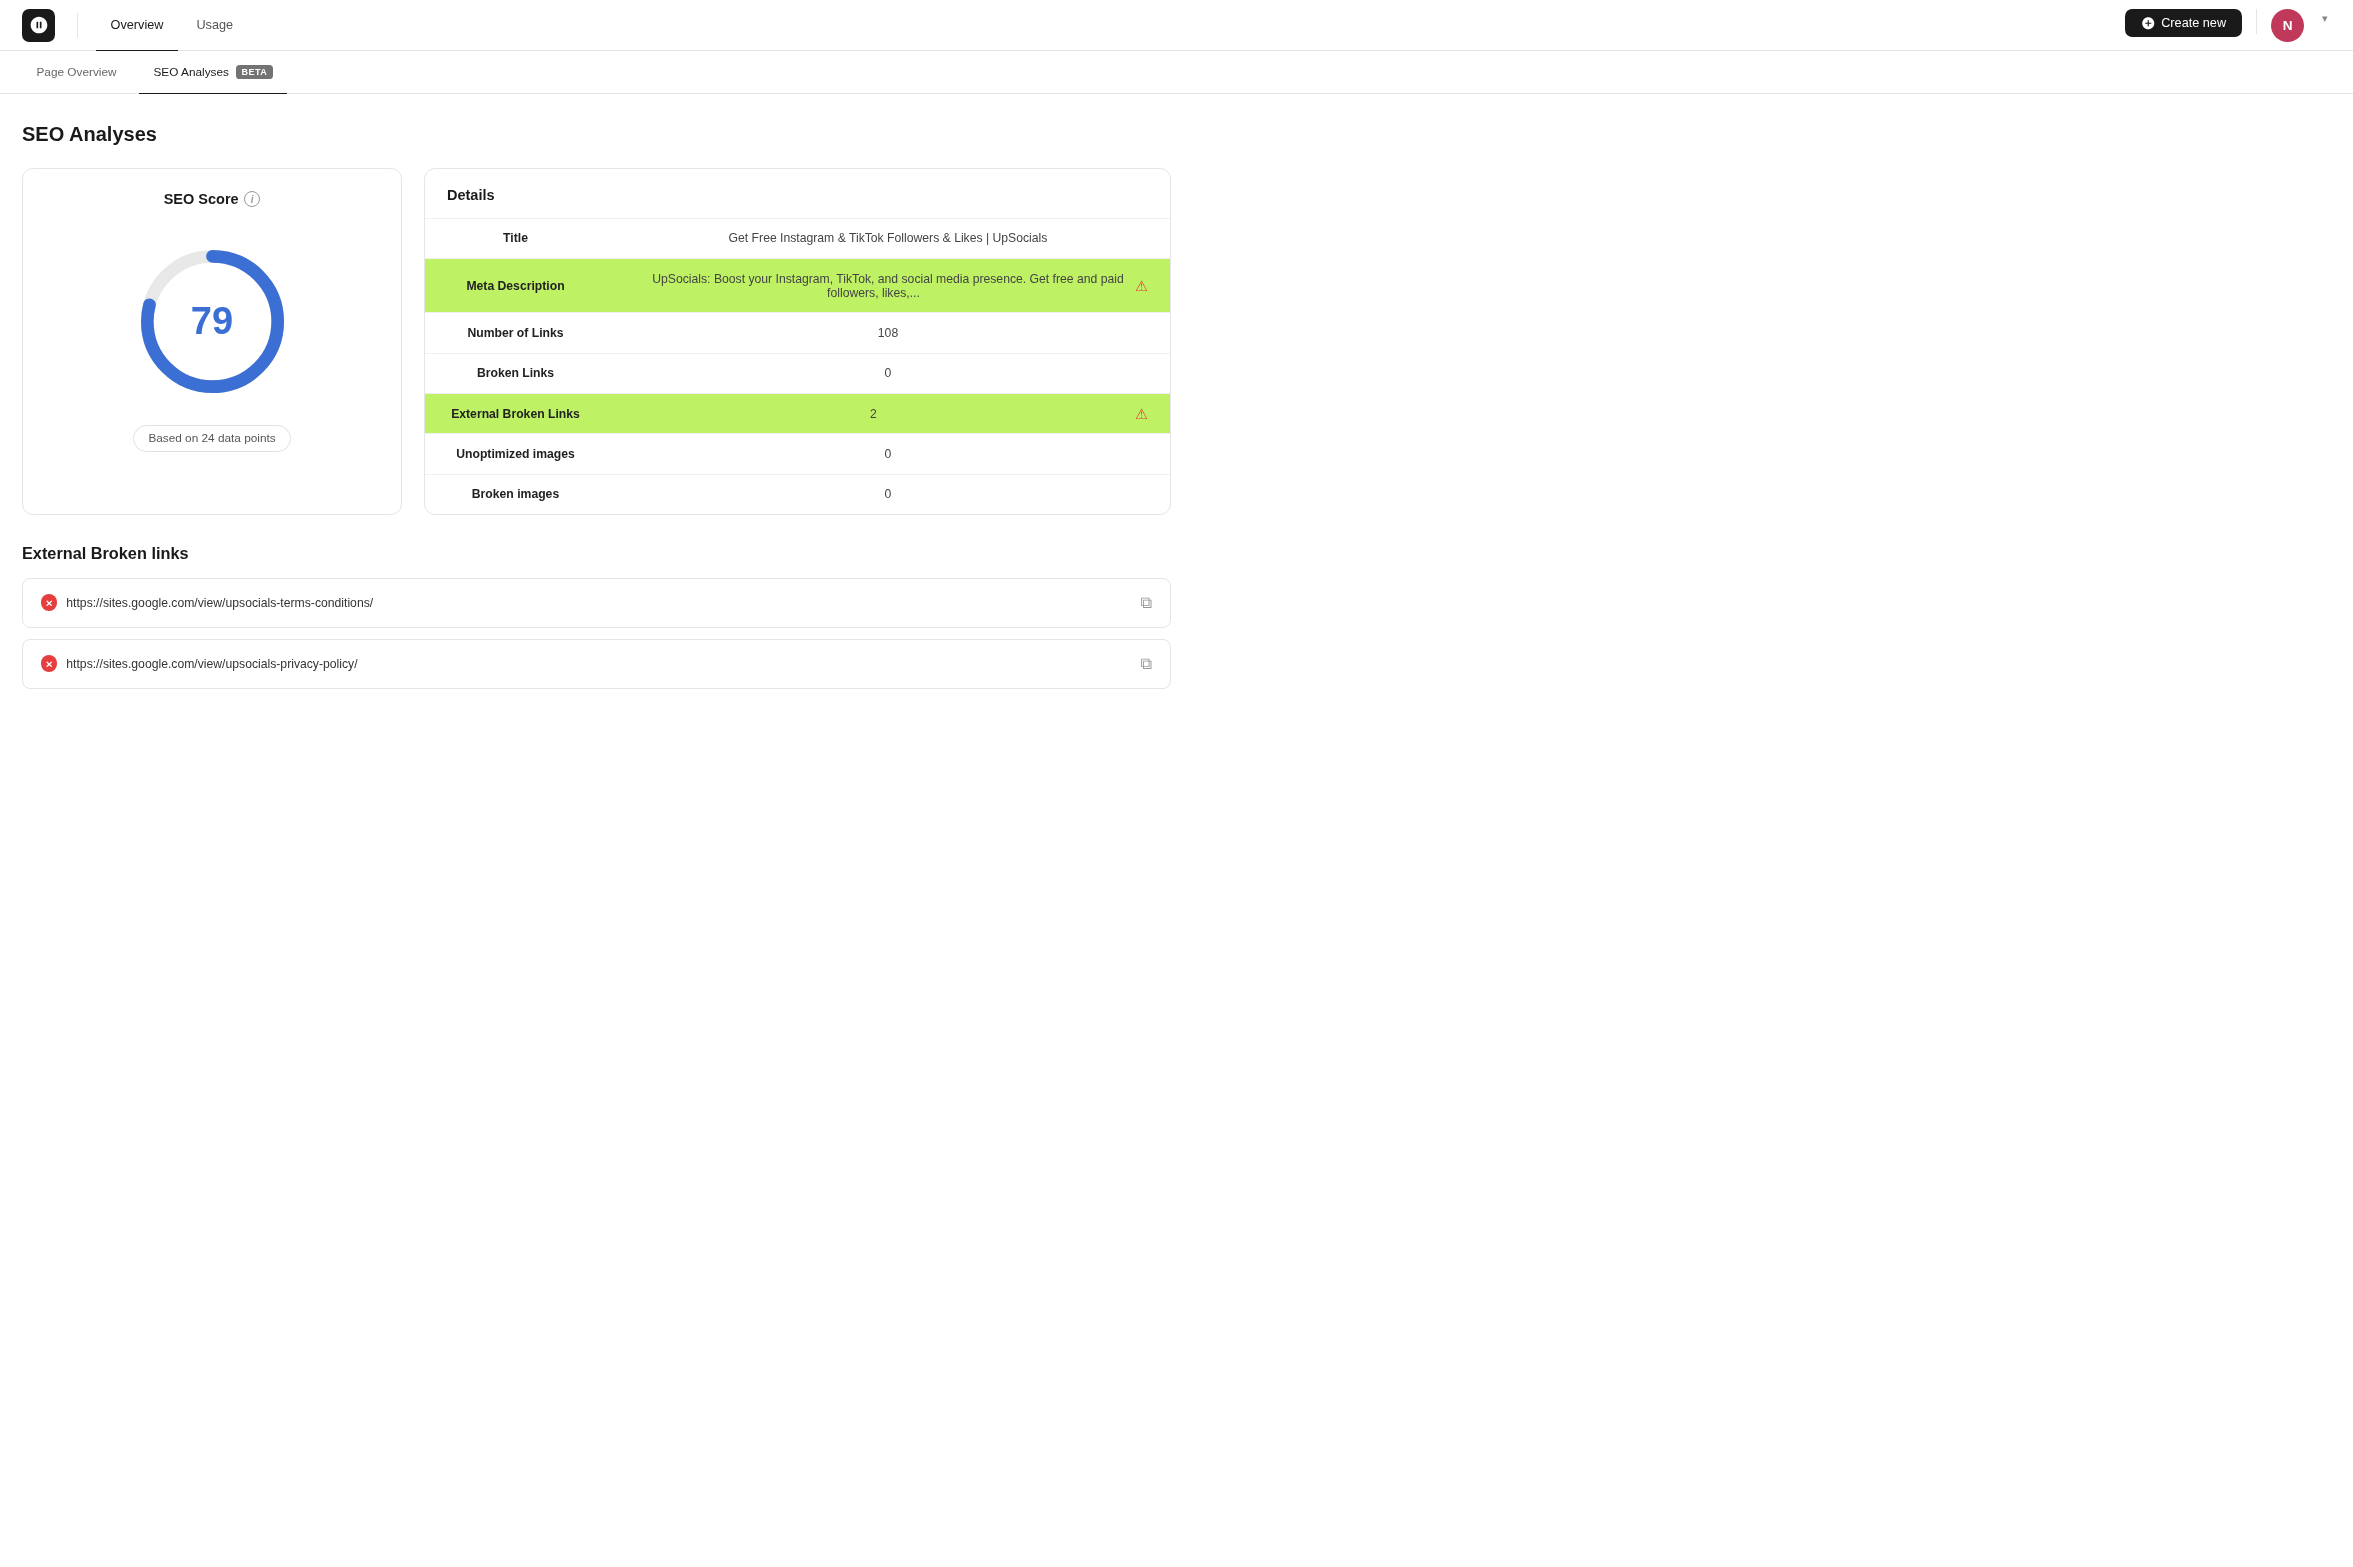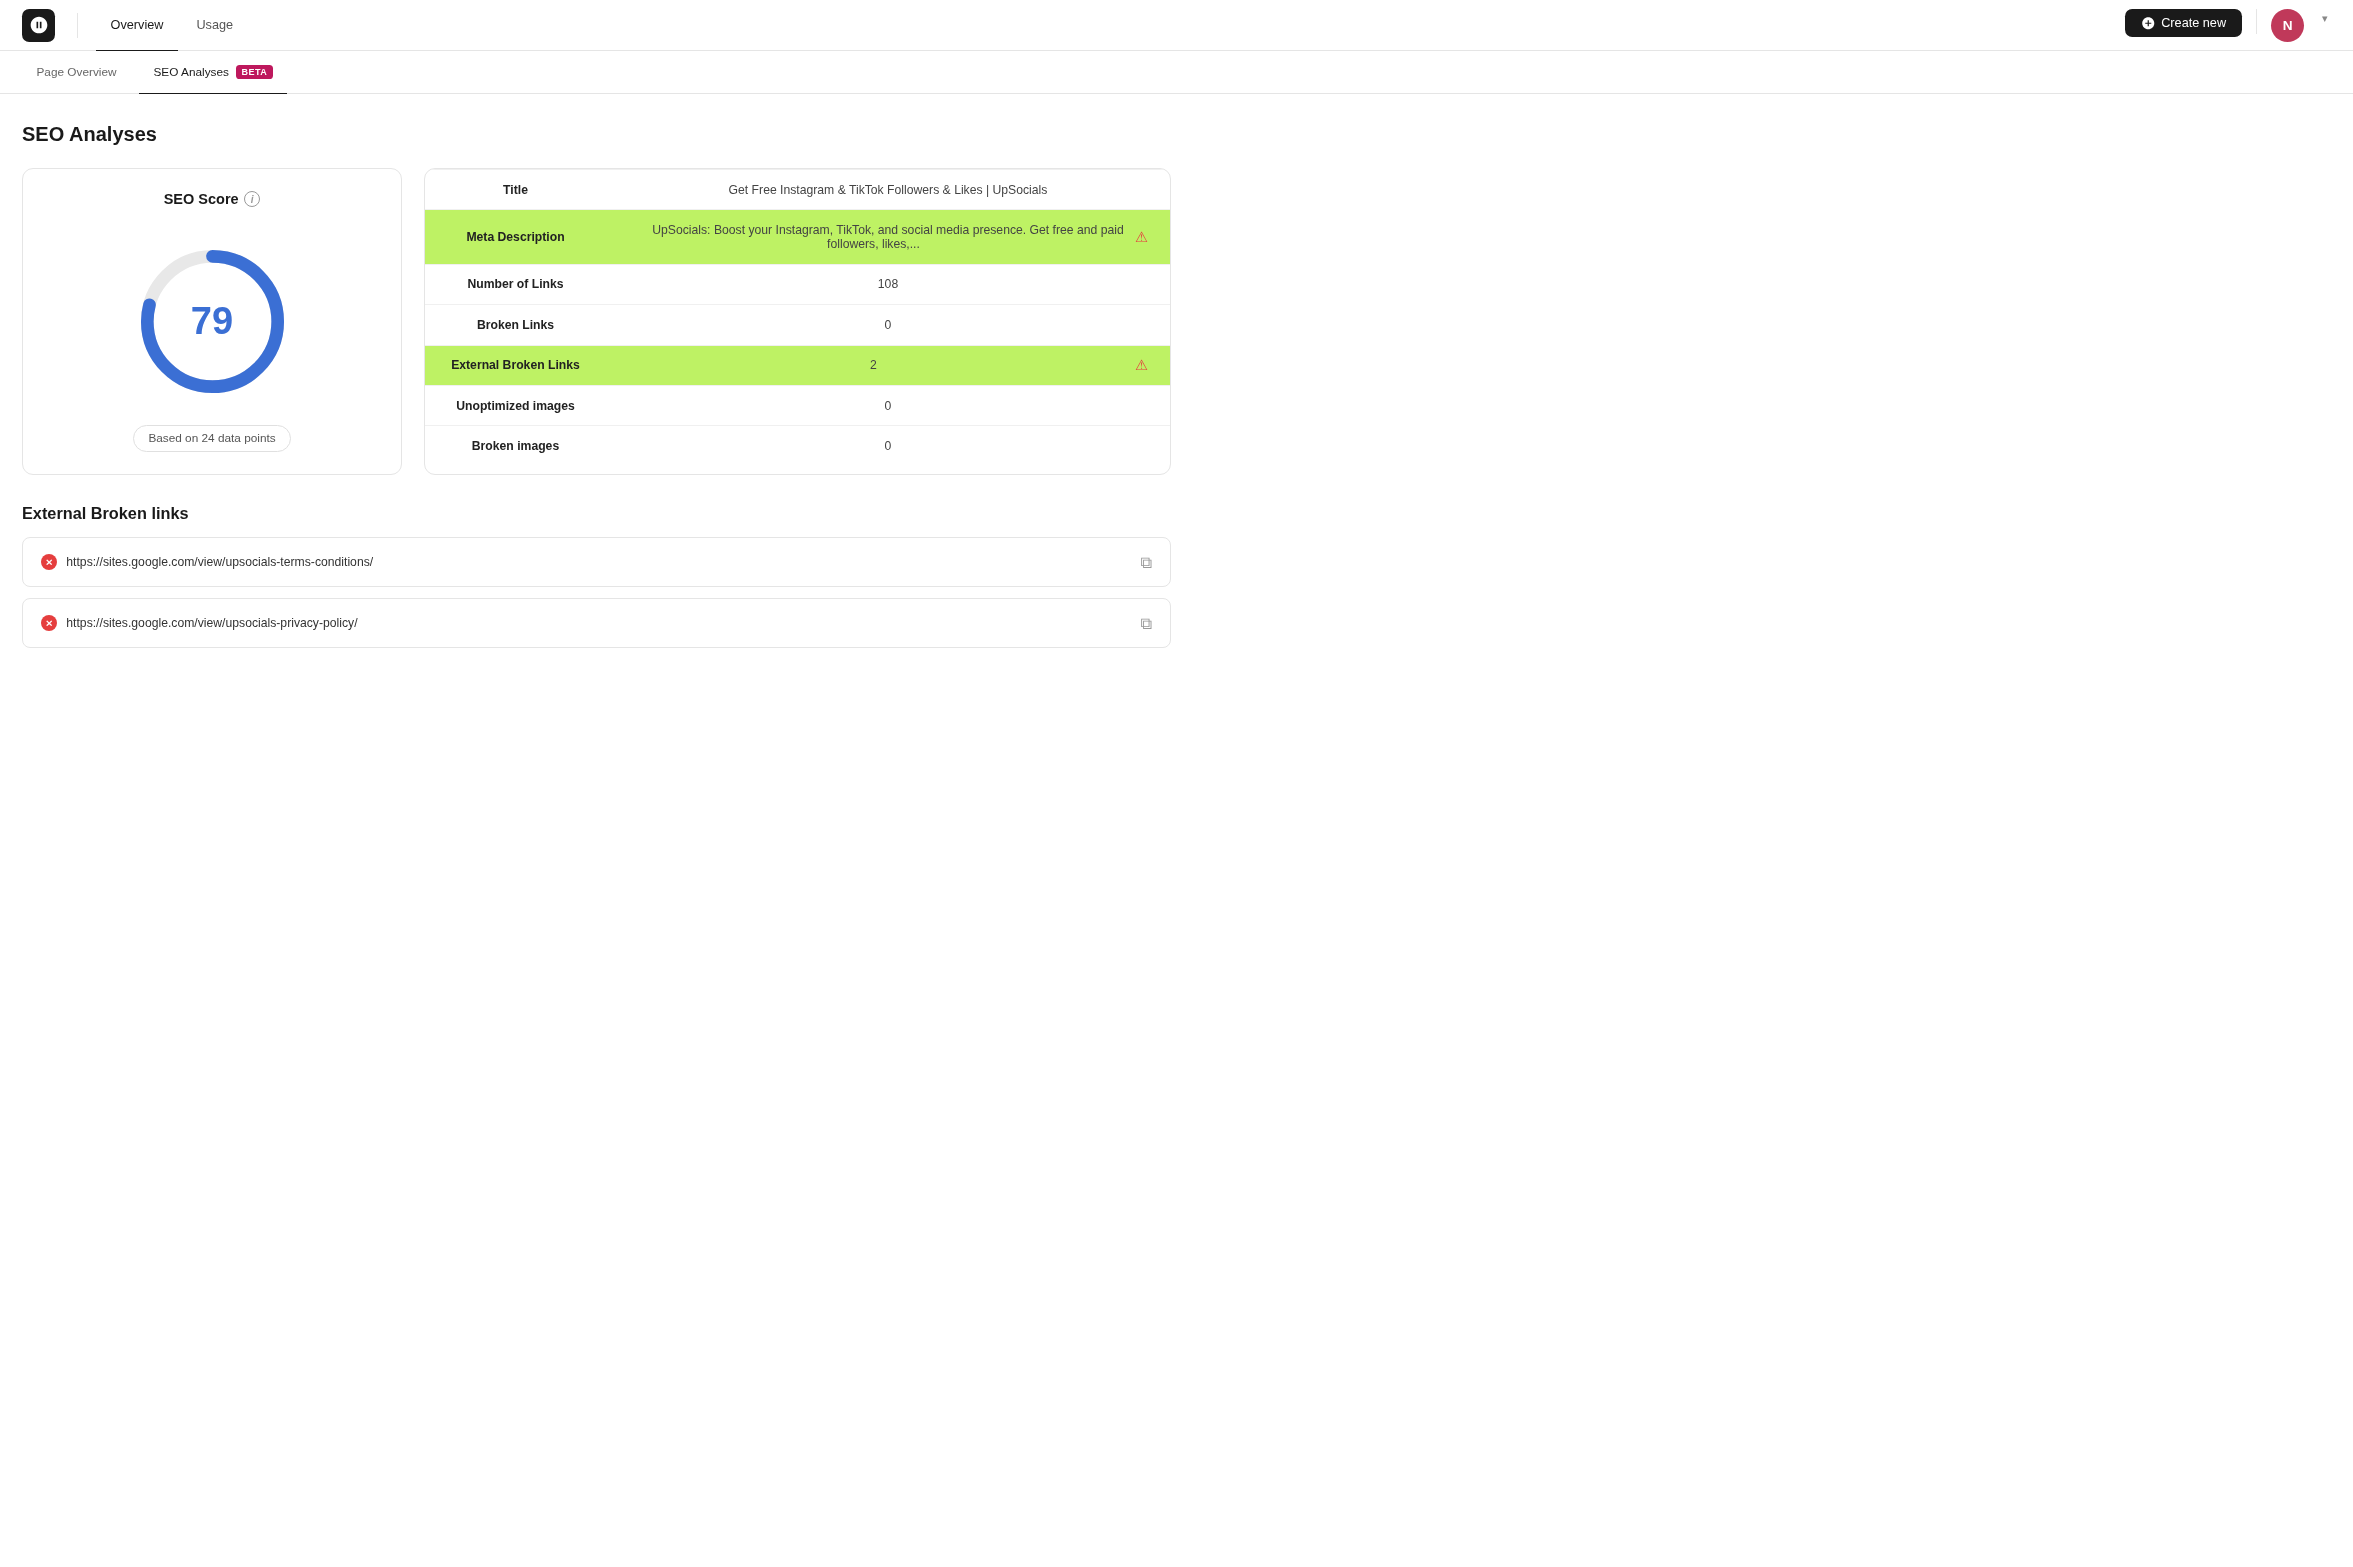--- a/index.html
+++ b/index.html
@@ -51,21 +51,21 @@
       border-bottom: 0.9px solid #e5e5e5; padding: 0 22px;
       height: 43px;
     }
     .subnav-tab {
       padding: 0 14.5px; height: 43px; display: flex; align-items: center;
       font-size: 11.8px; cursor: pointer; color: #666; border-bottom: 1.8px solid transparent;
       position: relative; top: 0.9px; font-weight: 400;
     }
     .subnav-tab.active { color: #1a1a1a; border-bottom: 1.8px solid #1a1a1a; font-weight: 500; }
     .beta-badge {
-      background: #be185d; color: white; font-size: 9px; font-weight: 700;
+      background: #737373; color: white; font-size: 9px; font-weight: 700;
       padding: 1.8px 5.4px; border-radius: 3.6px; margin-left: 7.2px; letter-spacing: 0.5px;
     }
 
     
     .main { padding: 29px 22px; max-width: 1193px; }
     .page-title { font-size: 20px; font-weight: 700; margin-bottom: 22px; }
 
     
     .cards-row { display: flex; gap: 22px; margin-bottom: 29px; }
 
@@ -182,20 +182,21 @@
         <svg class="circle-svg" width="163" height="163" viewBox="0 0 180 180">
           <circle cx="90" cy="90" r="72" fill="none" stroke="#e8e8e8" stroke-width="14"></circle>
           <circle cx="90" cy="90" r="72" fill="none" stroke="#3b6fd4" stroke-width="14" stroke-dasharray="452.4" stroke-dashoffset="94.9" stroke-linecap="round"></circle>
         </svg>
         <div class="score-number">79</div>
       </div>
       <div class="data-points-badge">Based on 24 data points</div>
     </div>
 
     <div class="details-card">
+      <div class="details-title">Details</div>
       <table class="details-table">
         <tbody id="details-tbody">
             <tr>
               <td>Title</td>
               <td style="position: relative;">Get Free Instagram &amp; TikTok Followers &amp; Likes | UpSocials</td>
             </tr>
             <tr class="row-warning">
               <td>Meta Description</td>
               <td style="position: relative;"><span style="margin-right:29px;">UpSocials: Boost your Instagram, TikTok, and social media presence. Get free and paid followers, likes,...</span><span style="color:#e53e3e;position:absolute;right:22px;top:50%;transform:translateY(-50%);font-size:14.5px;">⚠</span></td>
             </tr>

